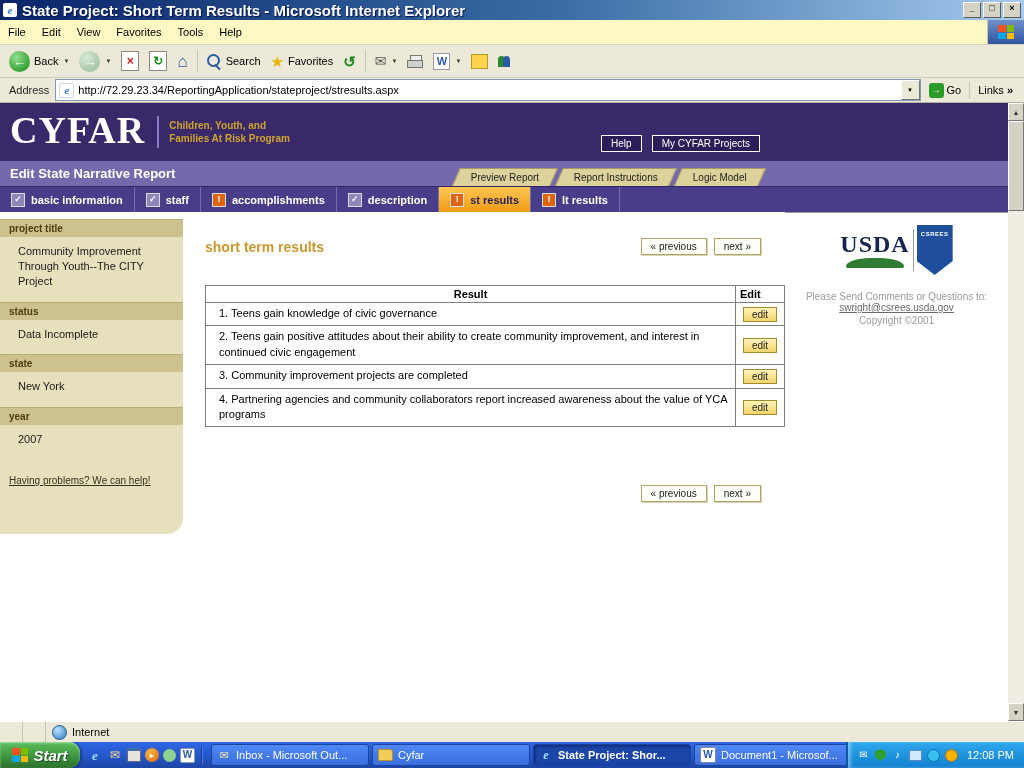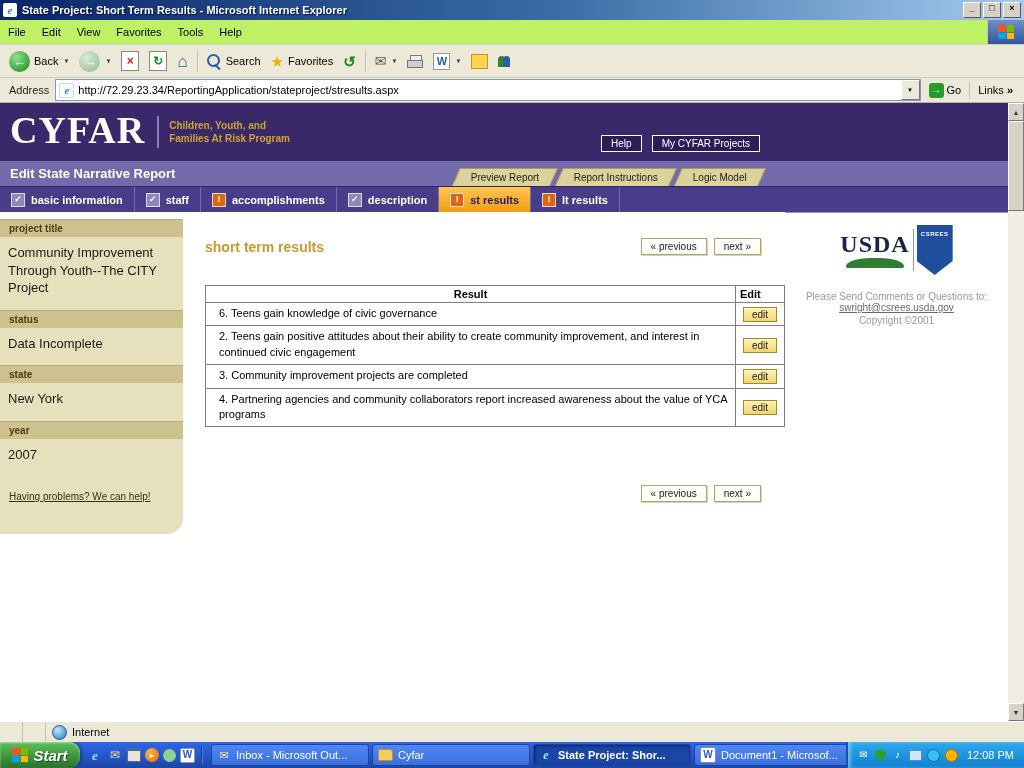--- a/index.html
+++ b/index.html
@@ -2,25 +2,25 @@
 <html><head>
 <meta charset="utf-8">
 <style>
   html,body{margin:0;padding:0}
   body{width:1024px;height:768px;overflow:hidden;font-family:"Liberation Sans",sans-serif;font-size:11px;color:#000;background:#fff}
   .screen{width:1024px;height:768px;display:flex;flex-direction:column;position:relative}
 
   
   .titlebar{height:20px;flex:0 0 20px;background:linear-gradient(to right,#0a246a 0%,#3a6ea5 55%,#a6caf0 100%);display:flex;align-items:center;padding:0 3px;color:#fff}
   .tb-ie{width:14px;height:14px;background:#fff;border-radius:2px;display:flex;align-items:center;justify-content:center;font-family:"Liberation Serif",serif;font-style:italic;font-weight:bold;color:#2a7ae0;font-size:11px;line-height:1}
-  .tb-title{flex:1;margin-left:5px;font-weight:bold;font-size:11px;white-space:nowrap;overflow:hidden;text-shadow:1px 1px 1px #00114d}
+  .tb-title{flex:1;margin-left:5px;font-weight:bold;font-size:15px;white-space:nowrap;overflow:hidden;text-shadow:1px 1px 1px #00114d}
   .winbtn{width:16px;height:14px;margin-left:2px;background:#d6d2c6;border:1px solid;border-color:#fff #5a5a5a #5a5a5a #fff;color:#000;font-size:9px;line-height:11px;text-align:center;font-weight:bold}
 
   
-  .menubar{height:24px;flex:0 0 24px;background:#bef264;border-bottom:1px solid #d6d2c2;display:flex;align-items:stretch}
+  .menubar{height:24px;flex:0 0 24px;background:#fef9c3;border-bottom:1px solid #d6d2c2;display:flex;align-items:stretch}
   .menu-item{display:flex;align-items:center;padding:0 8px}
   .menu-spacer{flex:1}
   .winlogo-box{width:36px;border-left:1px solid #c8c4b4;background:linear-gradient(#6f8fc8,#31569e);display:flex;align-items:center;justify-content:center}
   .flag{width:16px;height:14px;display:grid;grid-template-columns:1fr 1fr;grid-template-rows:1fr 1fr;gap:1px}
   .flag i{display:block}
   .f1{background:#f35325}.f2{background:#7fba00}.f3{background:#00a4ef}.f4{background:#ffb900}
 
   
   .toolbar{height:32px;flex:0 0 32px;background:#ece9d8;border-bottom:1px solid #d0ccbc;display:flex;align-items:center;padding:0 4px}
   .tbtn{display:flex;align-items:center;gap:4px;padding:2px 4px;margin:0 1px;border-radius:2px}
@@ -91,21 +91,21 @@
   .navtab.active{background:linear-gradient(#ffc653,#ef9c14);color:#231d5f}
   .stat{width:12px;height:12px;border:1px solid #ddd;font-size:9px;font-weight:bold;display:flex;align-items:center;justify-content:center;line-height:1;flex:0 0 12px}
   .stat.check{background:#8d87bb;color:#fff}
   .stat.alert{background:#e0660d;color:#fff}
 
   
   .pagebody{flex:1;display:flex;flex-direction:row;background:#fff;min-height:0}
   .content-row{display:flex;height:322px;flex:0 0 322px}
   .sidebar{width:183px;flex:0 0 183px;background:#e7e0bd;margin-top:7px;height:315px;border-bottom-right-radius:16px;overflow:hidden}
   .sb-head{background:#cdc28d;color:#4c3d12;font-size:10px;font-weight:bold;padding:3px 9px;border-top:1px solid #b9ad77}
-  .sb-val{padding:7px 8px 13px;font-size:13px;color:#1a1a1a;line-height:1.35}
+  .sb-val{padding:7px 18px 13px;font-size:11px;color:#1a1a1a;line-height:1.35}
   .sb-link-wrap{padding:14px 9px}
   .sb-link{color:#35301c;font-size:10px;text-decoration:underline}
 
   .main{flex:1;padding:26px 0 0 22px}
   .head-row{width:556px;display:flex;align-items:center}
   .heading{flex:1;color:#c9982f;font-weight:bold;font-size:14px}
   .pn{display:flex;gap:7px}
   .pn-btn{background:#fffef8;border:1px solid #b1a465;box-shadow:1px 1px 0 #d8d2b8;font-size:10px;color:#222;padding:2px 9px;white-space:nowrap;font-family:"Liberation Sans",sans-serif}
   table.results{border-collapse:collapse;margin-top:30px;width:580px}
   .results th,.results td{border:1px solid #7f7f7f}
@@ -351,21 +351,21 @@
               </div>
             </div>
 
             <table class="results">
               <tbody>
                   <tr>
                 <th class="col-result">Result</th>
                 <th class="col-edit">Edit</th>
               </tr>
               <tr>
-                <td class="cell-result">6. Teens gain knowledge of civic governance</td>
+                <td class="cell-result">1. Teens gain knowledge of civic governance</td>
                 <td class="cell-edit"><button class="edit-btn">edit</button></td>
               </tr>
               <tr>
                 <td class="cell-result">2. Teens gain positive attitudes about their ability to create community improvement, and interest in continued civic engagement</td>
                 <td class="cell-edit"><button class="edit-btn">edit</button></td>
               </tr>
               <tr>
                 <td class="cell-result">3. Community improvement projects are completed</td>
                 <td class="cell-edit"><button class="edit-btn">edit</button></td>
               </tr>

